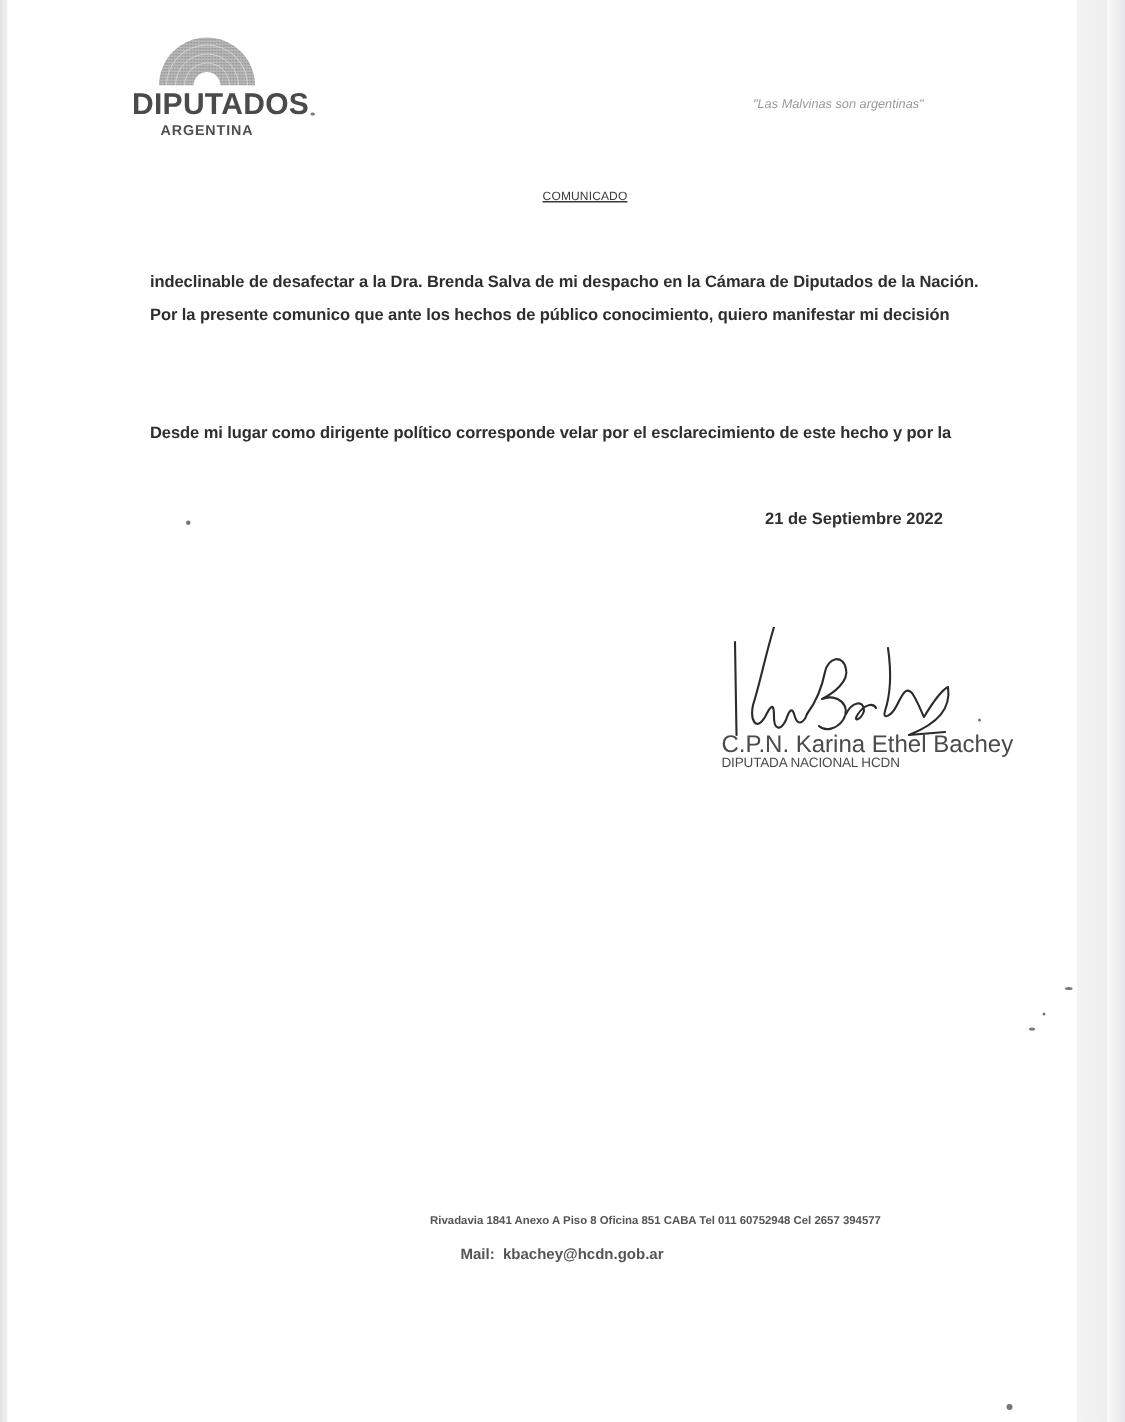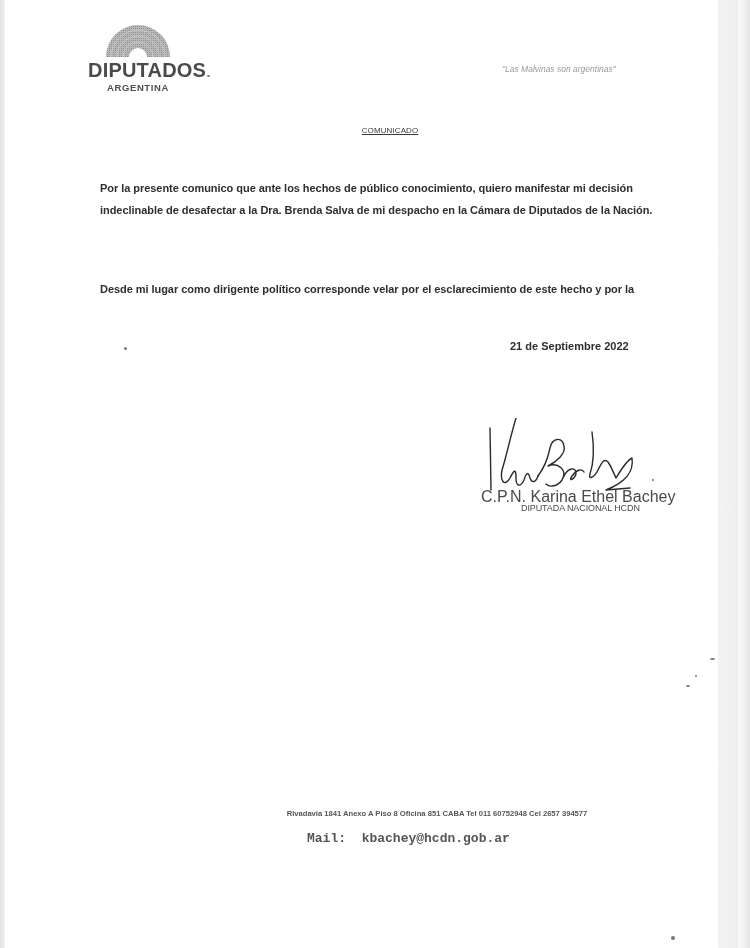--- a/index.html
+++ b/index.html
@@ -56,30 +56,30 @@
       position: absolute; left: 510px; top: 340px;
       font-size: 11px; font-weight: bold; color: #2e2e2e;
     }
     .signature { position: absolute; left: 476px; top: 418px; }
     .sig-name {
       position: absolute; left: 481px; top: 488px;
       font-size: 16px; color: #4a4a4a;
     }
     .sig-role {
       position: absolute; left: 481px; top: 503px;
-      font-size: 9px; color: #4a4a4a; letter-spacing: -0.1px; margin-left: 40px;
+      font-size: 9px; color: #4a4a4a; letter-spacing: -0.1px;
     }
     .address {
       position: absolute; left: 0; top: 809px; width: 750px; text-align: center;
       font-size: 7.6px; font-weight: bold; color: #555; margin-left: 47px;
     }
     .address span { position: relative; left: 15px; }
     .mail {
       position: absolute; left: 307px; top: 831px;
-      font-size: 13px; font-weight: bold; color: #555; font-family: Liberation Mono, monospace;
+      font-size: 10px; font-weight: bold; color: #555;
     }
     .speck { position: absolute; background: #777; border-radius: 50%; }
   </style>
 </head>
 <body>
 
 <div class="left-edge"></div>
 <div class="page"></div>
 <div class="right-shadow"></div>
 <div class="right-edge"></div>
@@ -99,22 +99,22 @@
   </svg>
   <div class="logo-name">DIPUTADOS</div>
   <div class="logo-country">ARGENTINA</div>
 </div>
 
 <div class="motto">"Las Malvinas son argentinas"</div>
 
 <div class="title"><span>COMUNICADO</span></div>
 
 <div class="body-text p1">
+  <span class="line">indeclinable de desafectar a la Dra. Brenda Salva de mi despacho en la Cámara de Diputados de la Nación.</span>
   <span class="line">Por la presente comunico que ante los hechos de público conocimiento, quiero manifestar mi decisión</span>
-  <span class="line">indeclinable de desafectar a la Dra. Brenda Salva de mi despacho en la Cámara de Diputados de la Nación.</span>
 </div>
 
 <div class="body-text p2">
   <span class="line">Desde mi lugar como dirigente político corresponde velar por el esclarecimiento de este hecho y por la</span>
 </div>
 
 <div class="date">21 de Septiembre 2022</div>
 
 <svg class="signature" width="170" height="90" viewBox="0 0 170 90">
   <g fill="none" stroke="#2b2b2b" stroke-width="1.4" stroke-linecap="round" stroke-linejoin="round">

